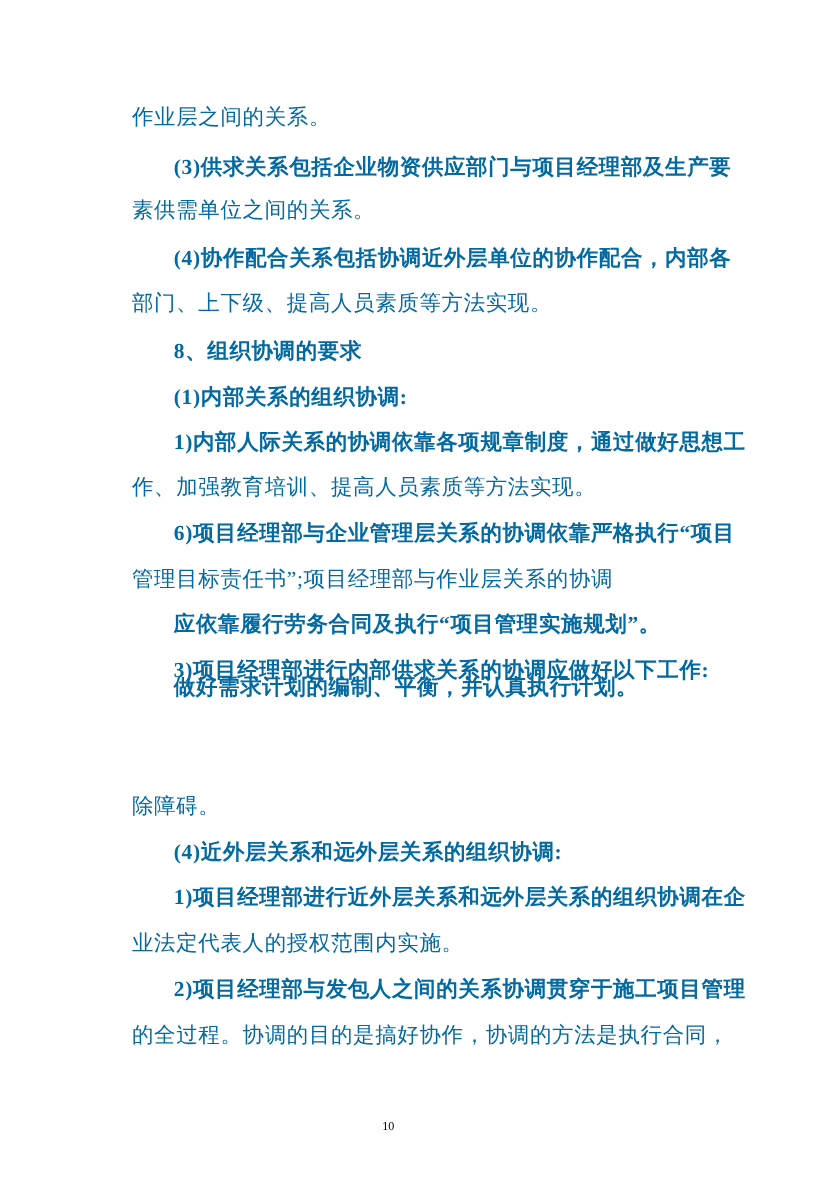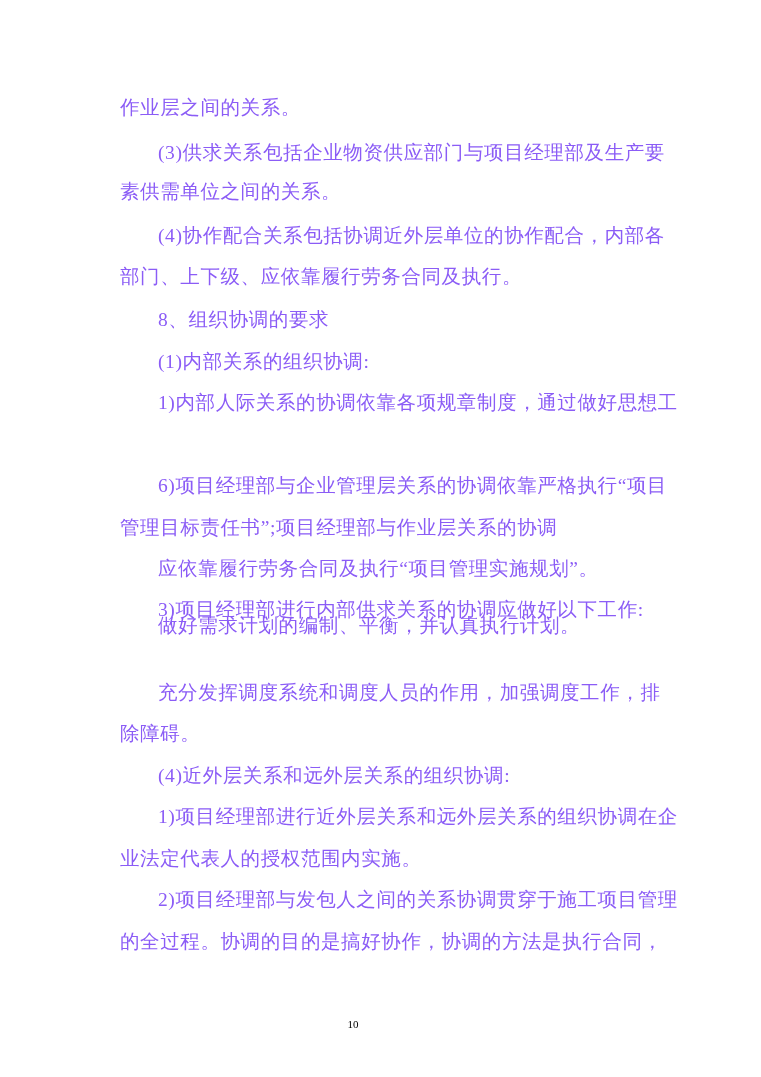--- a/index.html
+++ b/index.html
@@ -3,47 +3,47 @@
   <meta charset="utf-8">
   <style>
     html, body { margin: 0; padding: 0; background: #ffffff; }
     body { width: 761px; height: 1077px; position: relative; overflow: hidden; }
     .page {
       position: absolute; left: 0; top: 0; width: 761px; height: 1077px; background: #fff;
     }
     .line {
       position: absolute; left: 120px; width: 520px;
       font-family: "Liberation Serif", "DejaVu Serif", serif;
-      font-size: 19.5px; line-height: 24px; color: #8b5cf6;
+      font-size: 19.5px; line-height: 24px; color: #0369a1;
       white-space: nowrap; letter-spacing: 0.6px;
     }
-    .indent { left: 158px; }
+    .indent { left: 158px; font-weight: bold; }
     .pagenum {
       position: absolute; left: 0; width: 706px; top: 1018px; text-align: center;
       font-family: "Liberation Serif", "DejaVu Serif", serif; font-size: 11px; color: #000;
     }
   </style>
 </head>
 <body>
 
 <div class="page">
   <div class="line" style="top:96px">作业层之间的关系。</div>
   <div class="line indent" style="top:141px">(3)供求关系包括企业物资供应部门与项目经理部及生产要</div>
   <div class="line" style="top:180px">素供需单位之间的关系。</div>
   <div class="line indent" style="top:224px">(4)协作配合关系包括协调近外层单位的协作配合，内部各</div>
-  <div class="line" style="top:265px">部门、上下级、应依靠履行劳务合同及执行。</div>
+  <div class="line" style="top:265px">部门、上下级、提高人员素质等方法实现。</div>
   <div class="line indent" style="top:308px">8、组织协调的要求</div>
   <div class="line indent" style="top:350px">(1)内部关系的组织协调:</div>
   <div class="line indent" style="top:391px">1)内部人际关系的协调依靠各项规章制度，通过做好思想工</div>
+  <div class="line" style="top:432px">作、加强教育培训、提高人员素质等方法实现。</div>
   <div class="line indent" style="top:474px">6)项目经理部与企业管理层关系的协调依靠严格执行“项目</div>
   <div class="line" style="top:516px">管理目标责任书”;项目经理部与作业层关系的协调</div>
   <div class="line indent" style="top:557px">应依靠履行劳务合同及执行“项目管理实施规划”。</div>
   <div class="line indent" style="top:598px">3)项目经理部进行内部供求关系的协调应做好以下工作:</div>
   <div class="line indent" style="top:614px">做好需求计划的编制、平衡，并认真执行计划。</div>
-  <div class="line indent" style="top:681px">充分发挥调度系统和调度人员的作用，加强调度工作，排</div>
   <div class="line" style="top:722px">除障碍。</div>
   <div class="line indent" style="top:764px">(4)近外层关系和远外层关系的组织协调:</div>
   <div class="line indent" style="top:805px">1)项目经理部进行近外层关系和远外层关系的组织协调在企</div>
   <div class="line" style="top:847px">业法定代表人的授权范围内实施。</div>
   <div class="line indent" style="top:888px">2)项目经理部与发包人之间的关系协调贯穿于施工项目管理</div>
   <div class="line" style="top:930px">的全过程。协调的目的是搞好协作，协调的方法是执行合同，</div>
   <div class="pagenum">10</div>
 </div>
 
 </body></html>

